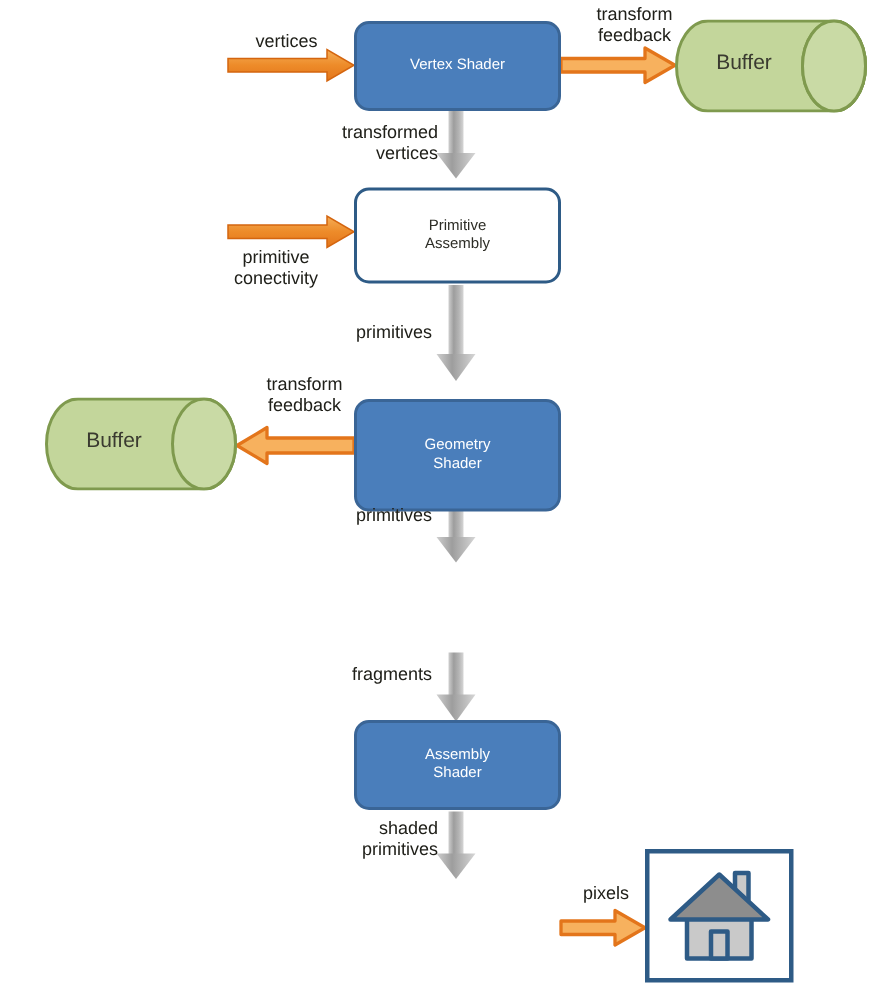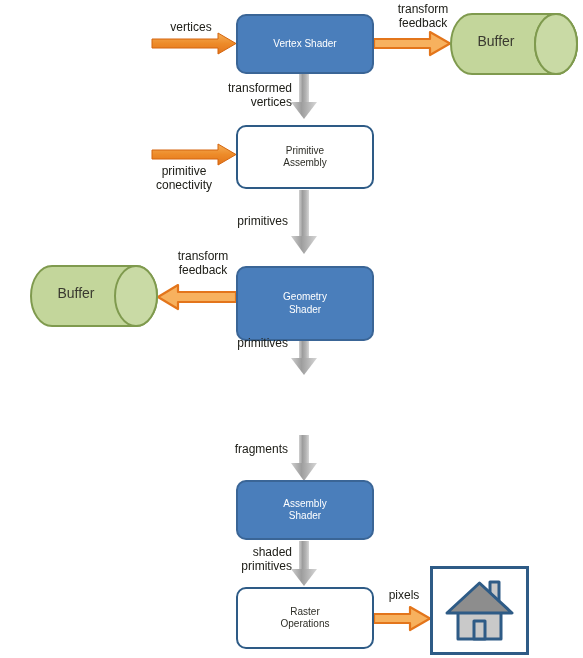--- a/index.html
+++ b/index.html
@@ -171,22 +171,20 @@
   <div class="stage hollow" style="left:236px; top:125px; width:138px; height:64px;">Primitive
 Assembly</div>
 
   <div class="stage filled" style="left:236px; top:266px; width:138px; height:75px;">Geometry
 Shader</div>
 
 
   <div class="stage filled" style="left:236px; top:480px; width:138px; height:60px;">Assembly
 Shader</div>
 
-  <div class="stage hollow" style="left:236px; top:587px; width:138px; height:62px;">Raster
-Operations</div>
 
 
   <div class="screen-box" style="left:430px; top:566px; width:99px; height:89px;">
     <svg width="93" height="83" viewBox="0 0 93 83">
 
       <rect x="57" y="13" width="9" height="18" fill="#c9c9c9" stroke="#2e5b86" stroke-width="3" stroke-linejoin="round"></rect>
 
       <rect x="25" y="40" width="43" height="30" fill="#c9c9c9" stroke="#2e5b86" stroke-width="3" stroke-linejoin="round"></rect>
 
       <path d="M 46.5 14 L 79 44 L 14 44 Z" fill="#8d8d8d" stroke="#2e5b86" stroke-width="3" stroke-linejoin="round"></path>

